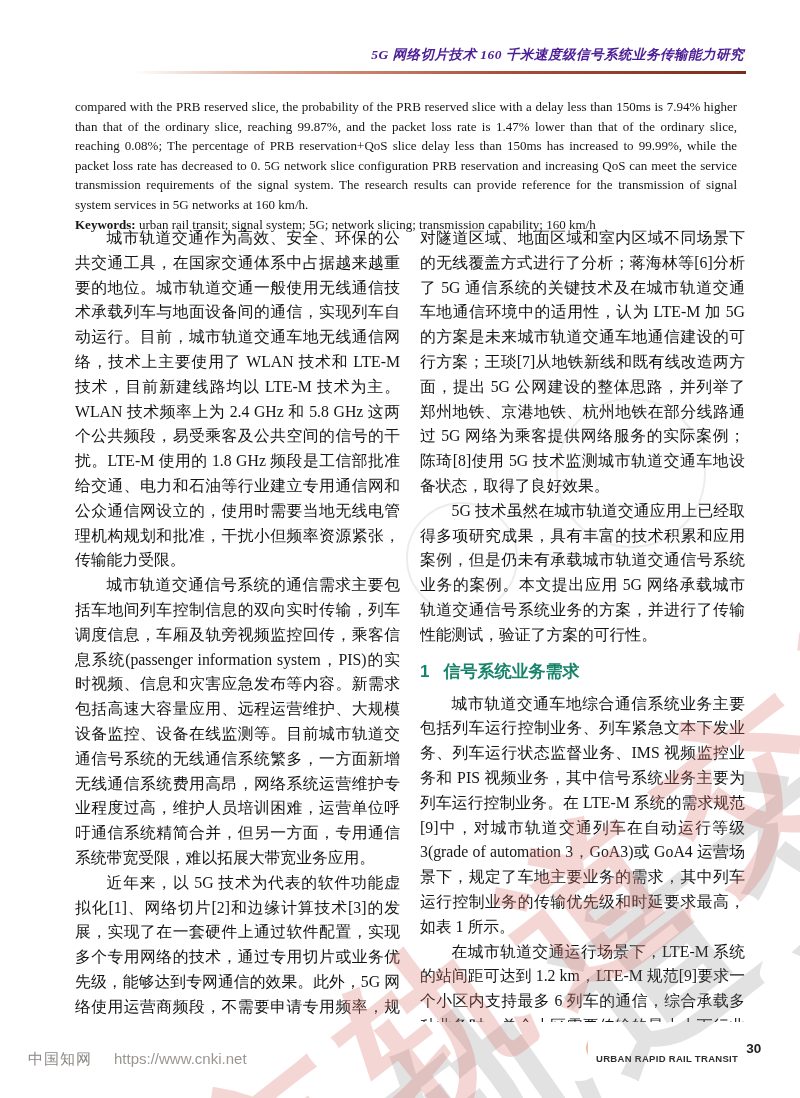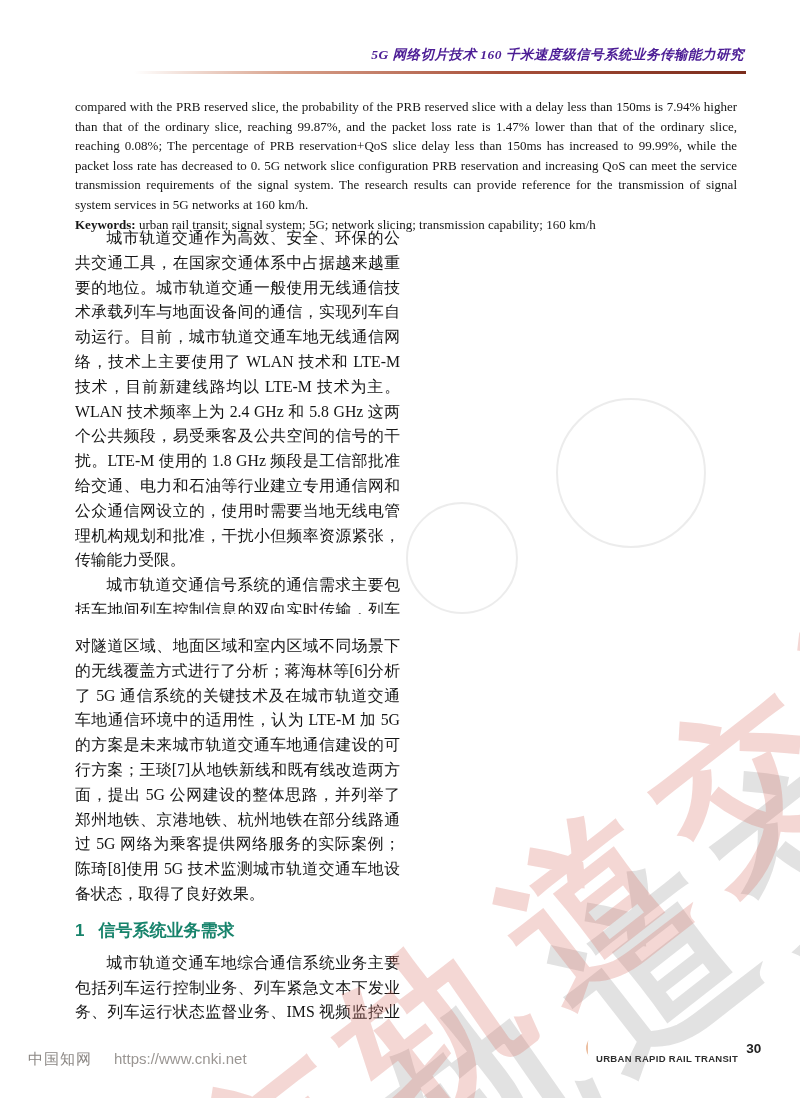--- a/index.html
+++ b/index.html
@@ -31,21 +31,21 @@
     position: absolute; top: 97px; left: 75px; width: 662px;
     font-size: 13px; line-height: 19.6px; text-align: justify;
     color: #151515;
   }
   .keywords-line { text-align: left; }
   .kw-label { font-weight: bold; }
 
   
   .columns {
     position: absolute; top: 226px; left: 75px; width: 670px; height: 796px;
-    display: flex; gap: 20px; overflow: hidden; flex-direction: column;
+    display: flex; gap: 20px; overflow: hidden;
   }
   .col { width: 325px; height: 100%; overflow: hidden; }
   .col p {
     font-size: 15.8px; line-height: 24.8px; text-align: justify;
     text-indent: 2em; color: #141414;
   }
   .col p.no-indent { text-indent: 0; }
 
   .section-heading {
     margin: 12px 0 9px 0;
@@ -115,20 +115,21 @@
 
   <div class="columns">
     <div class="col">
       <p>城市轨道交通作为高效、安全、环保的公共交通工具，在国家交通体系中占据越来越重要的地位。城市轨道交通一般使用无线通信技术承载列车与地面设备间的通信，实现列车自动运行。目前，城市轨道交通车地无线通信网络，技术上主要使用了 WLAN 技术和 LTE-M 技术，目前新建线路均以 LTE-M 技术为主。WLAN 技术频率上为 2.4 GHz 和 5.8 GHz 这两个公共频段，易受乘客及公共空间的信号的干扰。LTE-M 使用的 1.8 GHz 频段是工信部批准给交通、电力和石油等行业建立专用通信网和公众通信网设立的，使用时需要当地无线电管理机构规划和批准，干扰小但频率资源紧张，传输能力受限。</p>
       <p>城市轨道交通信号系统的通信需求主要包括车地间列车控制信息的双向实时传输，列车调度信息，车厢及轨旁视频监控回传，乘客信息系统(passenger information system，PIS)的实时视频、信息和灾害应急发布等内容。新需求包括高速大容量应用、远程运营维护、大规模设备监控、设备在线监测等。目前城市轨道交通信号系统的无线通信系统繁多，一方面新增无线通信系统费用高昂，网络系统运营维护专业程度过高，维护人员培训困难，运营单位呼吁通信系统精简合并，但另一方面，专用通信系统带宽受限，难以拓展大带宽业务应用。</p>
       <p>近年来，以 5G 技术为代表的软件功能虚拟化[1]、网络切片[2]和边缘计算技术[3]的发展，实现了在一套硬件上通过软件配置，实现多个专用网络的技术，通过专用切片或业务优先级，能够达到专网通信的效果。此外，5G 网络使用运营商频段，不需要申请专用频率，规避了开放频率面临的干扰和专用频率面临的带宽短缺的问题。在建设费用上，能够节省大量地面设备的投入，极大降低了成本。因此，使用 5G 网络承载城市轨道交通的车地传输业务具有巨大的发展潜力。</p>
 
     </div>
     <div class="col">
       <p class="no-indent">对隧道区域、地面区域和室内区域不同场景下的无线覆盖方式进行了分析；蒋海林等[6]分析了 5G 通信系统的关键技术及在城市轨道交通车地通信环境中的适用性，认为 LTE-M 加 5G 的方案是未来城市轨道交通车地通信建设的可行方案；王琰[7]从地铁新线和既有线改造两方面，提出 5G 公网建设的整体思路，并列举了郑州地铁、京港地铁、杭州地铁在部分线路通过 5G 网络为乘客提供网络服务的实际案例；陈琦[8]使用 5G 技术监测城市轨道交通车地设备状态，取得了良好效果。</p>
+      <p>5G 技术虽然在城市轨道交通应用上已经取得多项研究成果，具有丰富的技术积累和应用案例，但是仍未有承载城市轨道交通信号系统业务的案例。本文提出应用 5G 网络承载城市轨道交通信号系统业务的方案，并进行了传输性能测试，验证了方案的可行性。</p>
       <div class="section-heading">
         <span>1</span>
         <span>信号系统业务需求</span>
       </div>
       <p>城市轨道交通车地综合通信系统业务主要包括列车运行控制业务、列车紧急文本下发业务、列车运行状态监督业务、IMS 视频监控业务和 PIS 视频业务，其中信号系统业务主要为列车运行控制业务。在 LTE-M 系统的需求规范[9]中，对城市轨道交通列车在自动运行等级 3(grade of automation 3，GoA3)或 GoA4 运营场景下，规定了车地主要业务的需求，其中列车运行控制业务的传输优先级和时延要求最高，如表 1 所示。</p>
       <p>在城市轨道交通运行场景下，LTE-M 系统的站间距可达到 1.2 km，LTE-M 规范[9]要求一个小区内支持最多 6 列车的通信，综合承载多种业务时，单个小区需要传输的最小上下行业务量约为 15 Mbit/s。</p>
 
     </div>
   </div>
 

